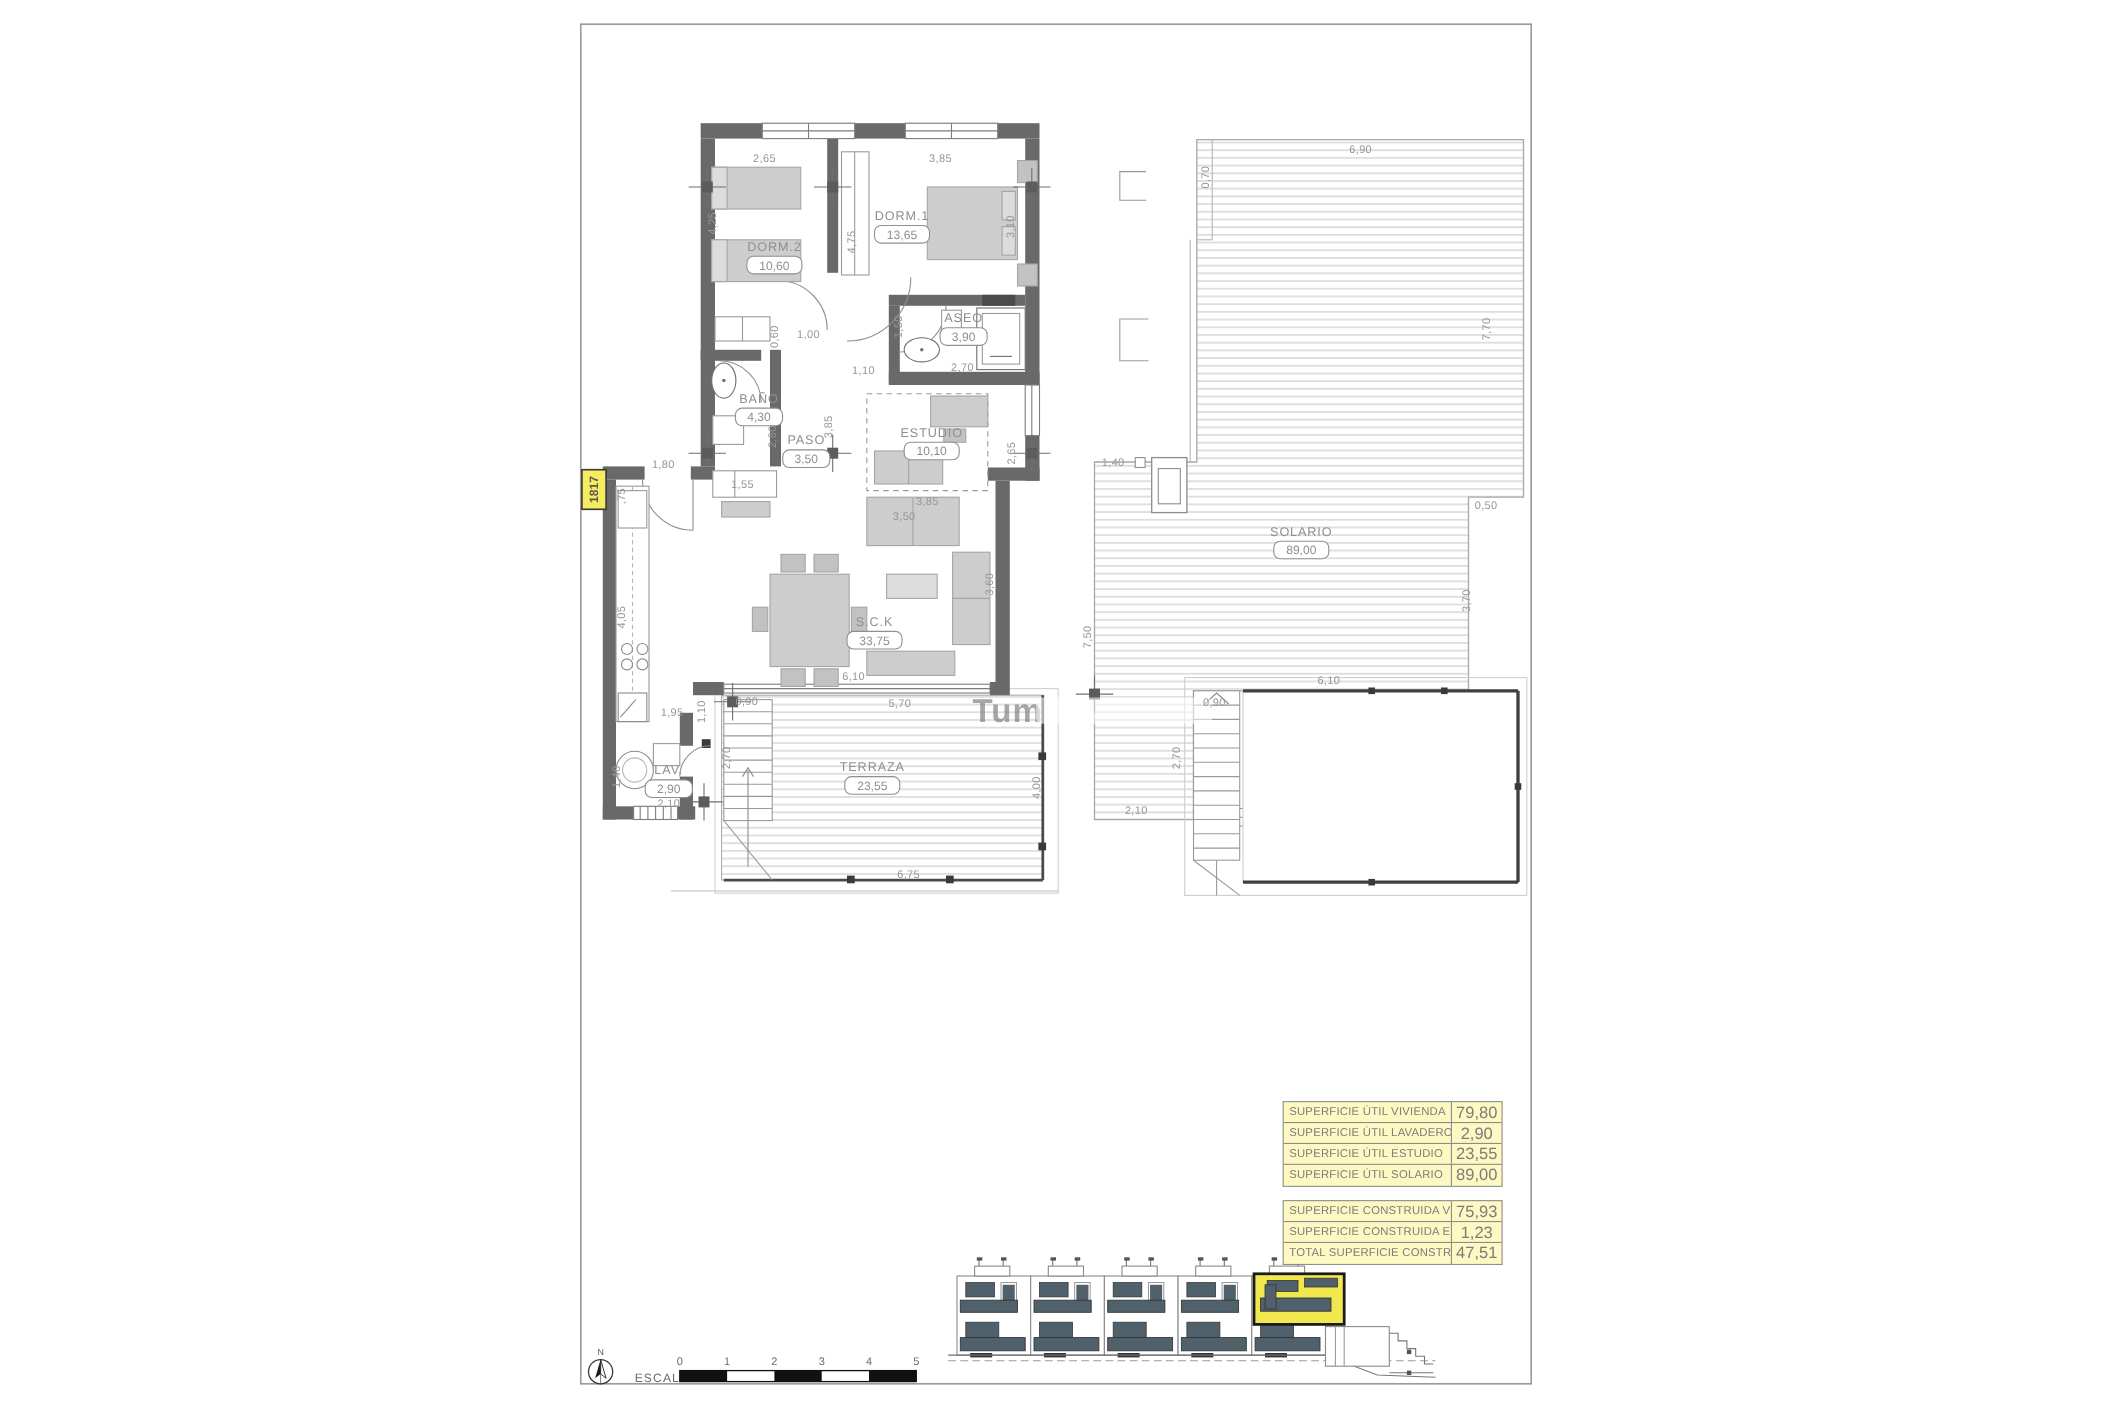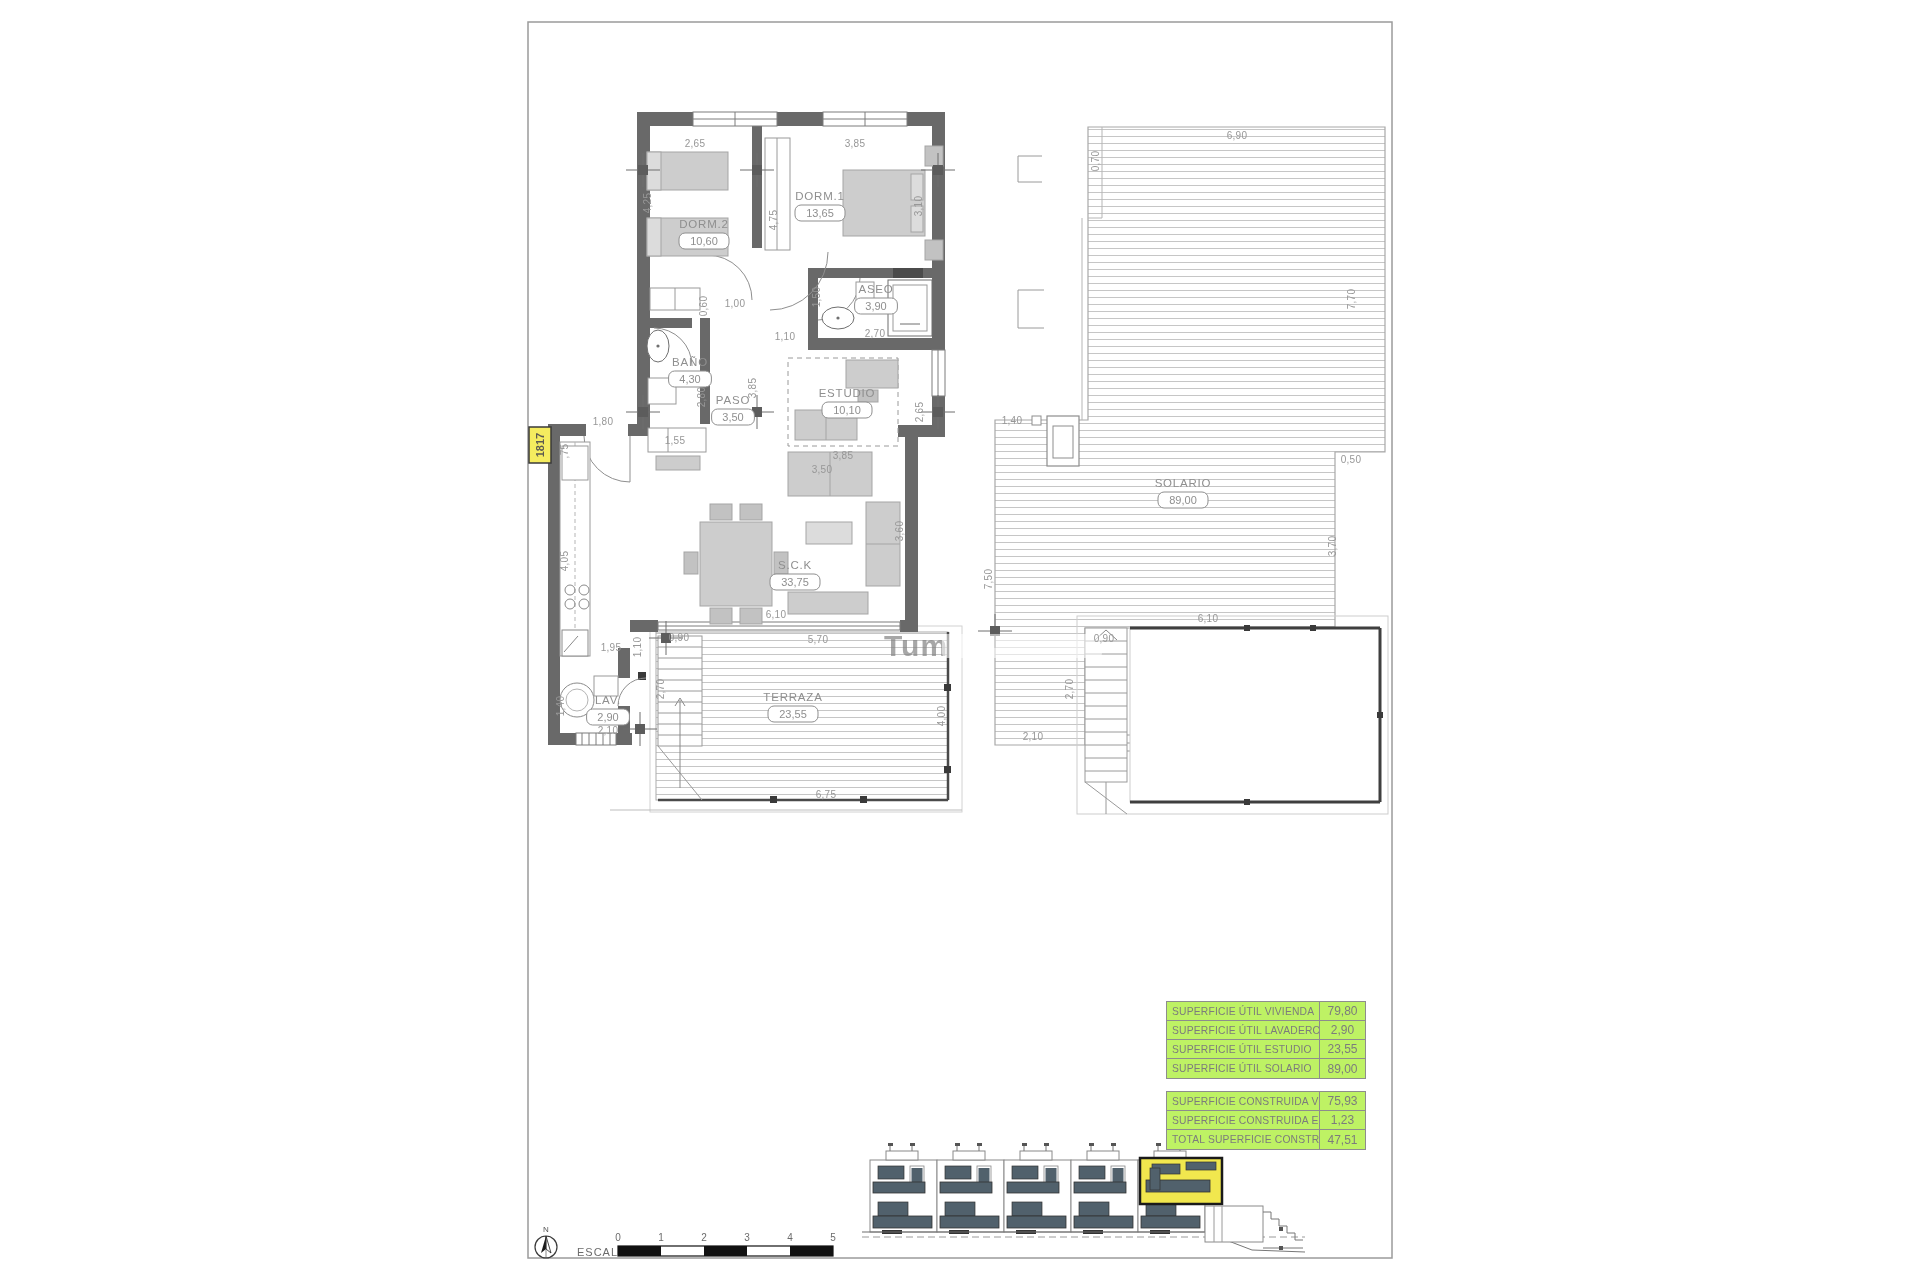--- a/index.html
+++ b/index.html
@@ -11,28 +11,28 @@
   .room{font-size:11.5px;fill:#8f8f8f;letter-spacing:.8px;}
   .roomval{font-size:11px;fill:#8f8f8f;}
   .roombox{fill:#ffffff;stroke:#8f8f8f;stroke-width:1;}
   .escala{font-size:11px;fill:#6b6b6b;letter-spacing:1px;text-anchor:start;}
   .northn{font-size:8px;fill:#555;}
   .tagtext{font-size:11px;font-weight:bold;fill:#5c5a50;}
   .wm{font-size:30px;font-weight:bold;fill:#828282;opacity:.7;text-anchor:start;letter-spacing:1px;}
   .tick{font-size:10px;fill:#6b6b6b;}
   
   .tblWrap{position:absolute;left:1166px;top:1001px;width:200px;}
-  .tbl{border:1px solid #8d8d8d;background:#bef264;}
+  .tbl{border:1px solid #8d8d8d;background:#fef9c3;}
   .tbl + .tbl{margin-top:12px;}
   .trow{display:flex;height:19px;border-bottom:1px solid #8d8d8d;box-sizing:border-box;}
   .trow:last-child{border-bottom:none;text-align:right;}
   .tlab{flex:1;display:flex;align-items:center;padding-left:5px;font-size:10.3px;color:#7c7c7c;
         letter-spacing:.2px;white-space:nowrap;overflow:hidden;}
   .tval{width:46px;border-left:1px solid #8d8d8d;display:flex;align-items:center;justify-content:center;
-        font-size:12px;color:#7c7c7c;box-sizing:border-box;}
+        font-size:15px;color:#7c7c7c;box-sizing:border-box;}
 </style>
 </head>
 <body>
 
 <div class="canvas">
 
 <svg width="1920" height="1280" viewBox="0 0 1920 1280">
   <defs>
     <pattern id="deckH" width="12" height="7" patternUnits="userSpaceOnUse">
       <path d="M0 3.5 H12" stroke="#c6c6c6" stroke-width="1"></path>

